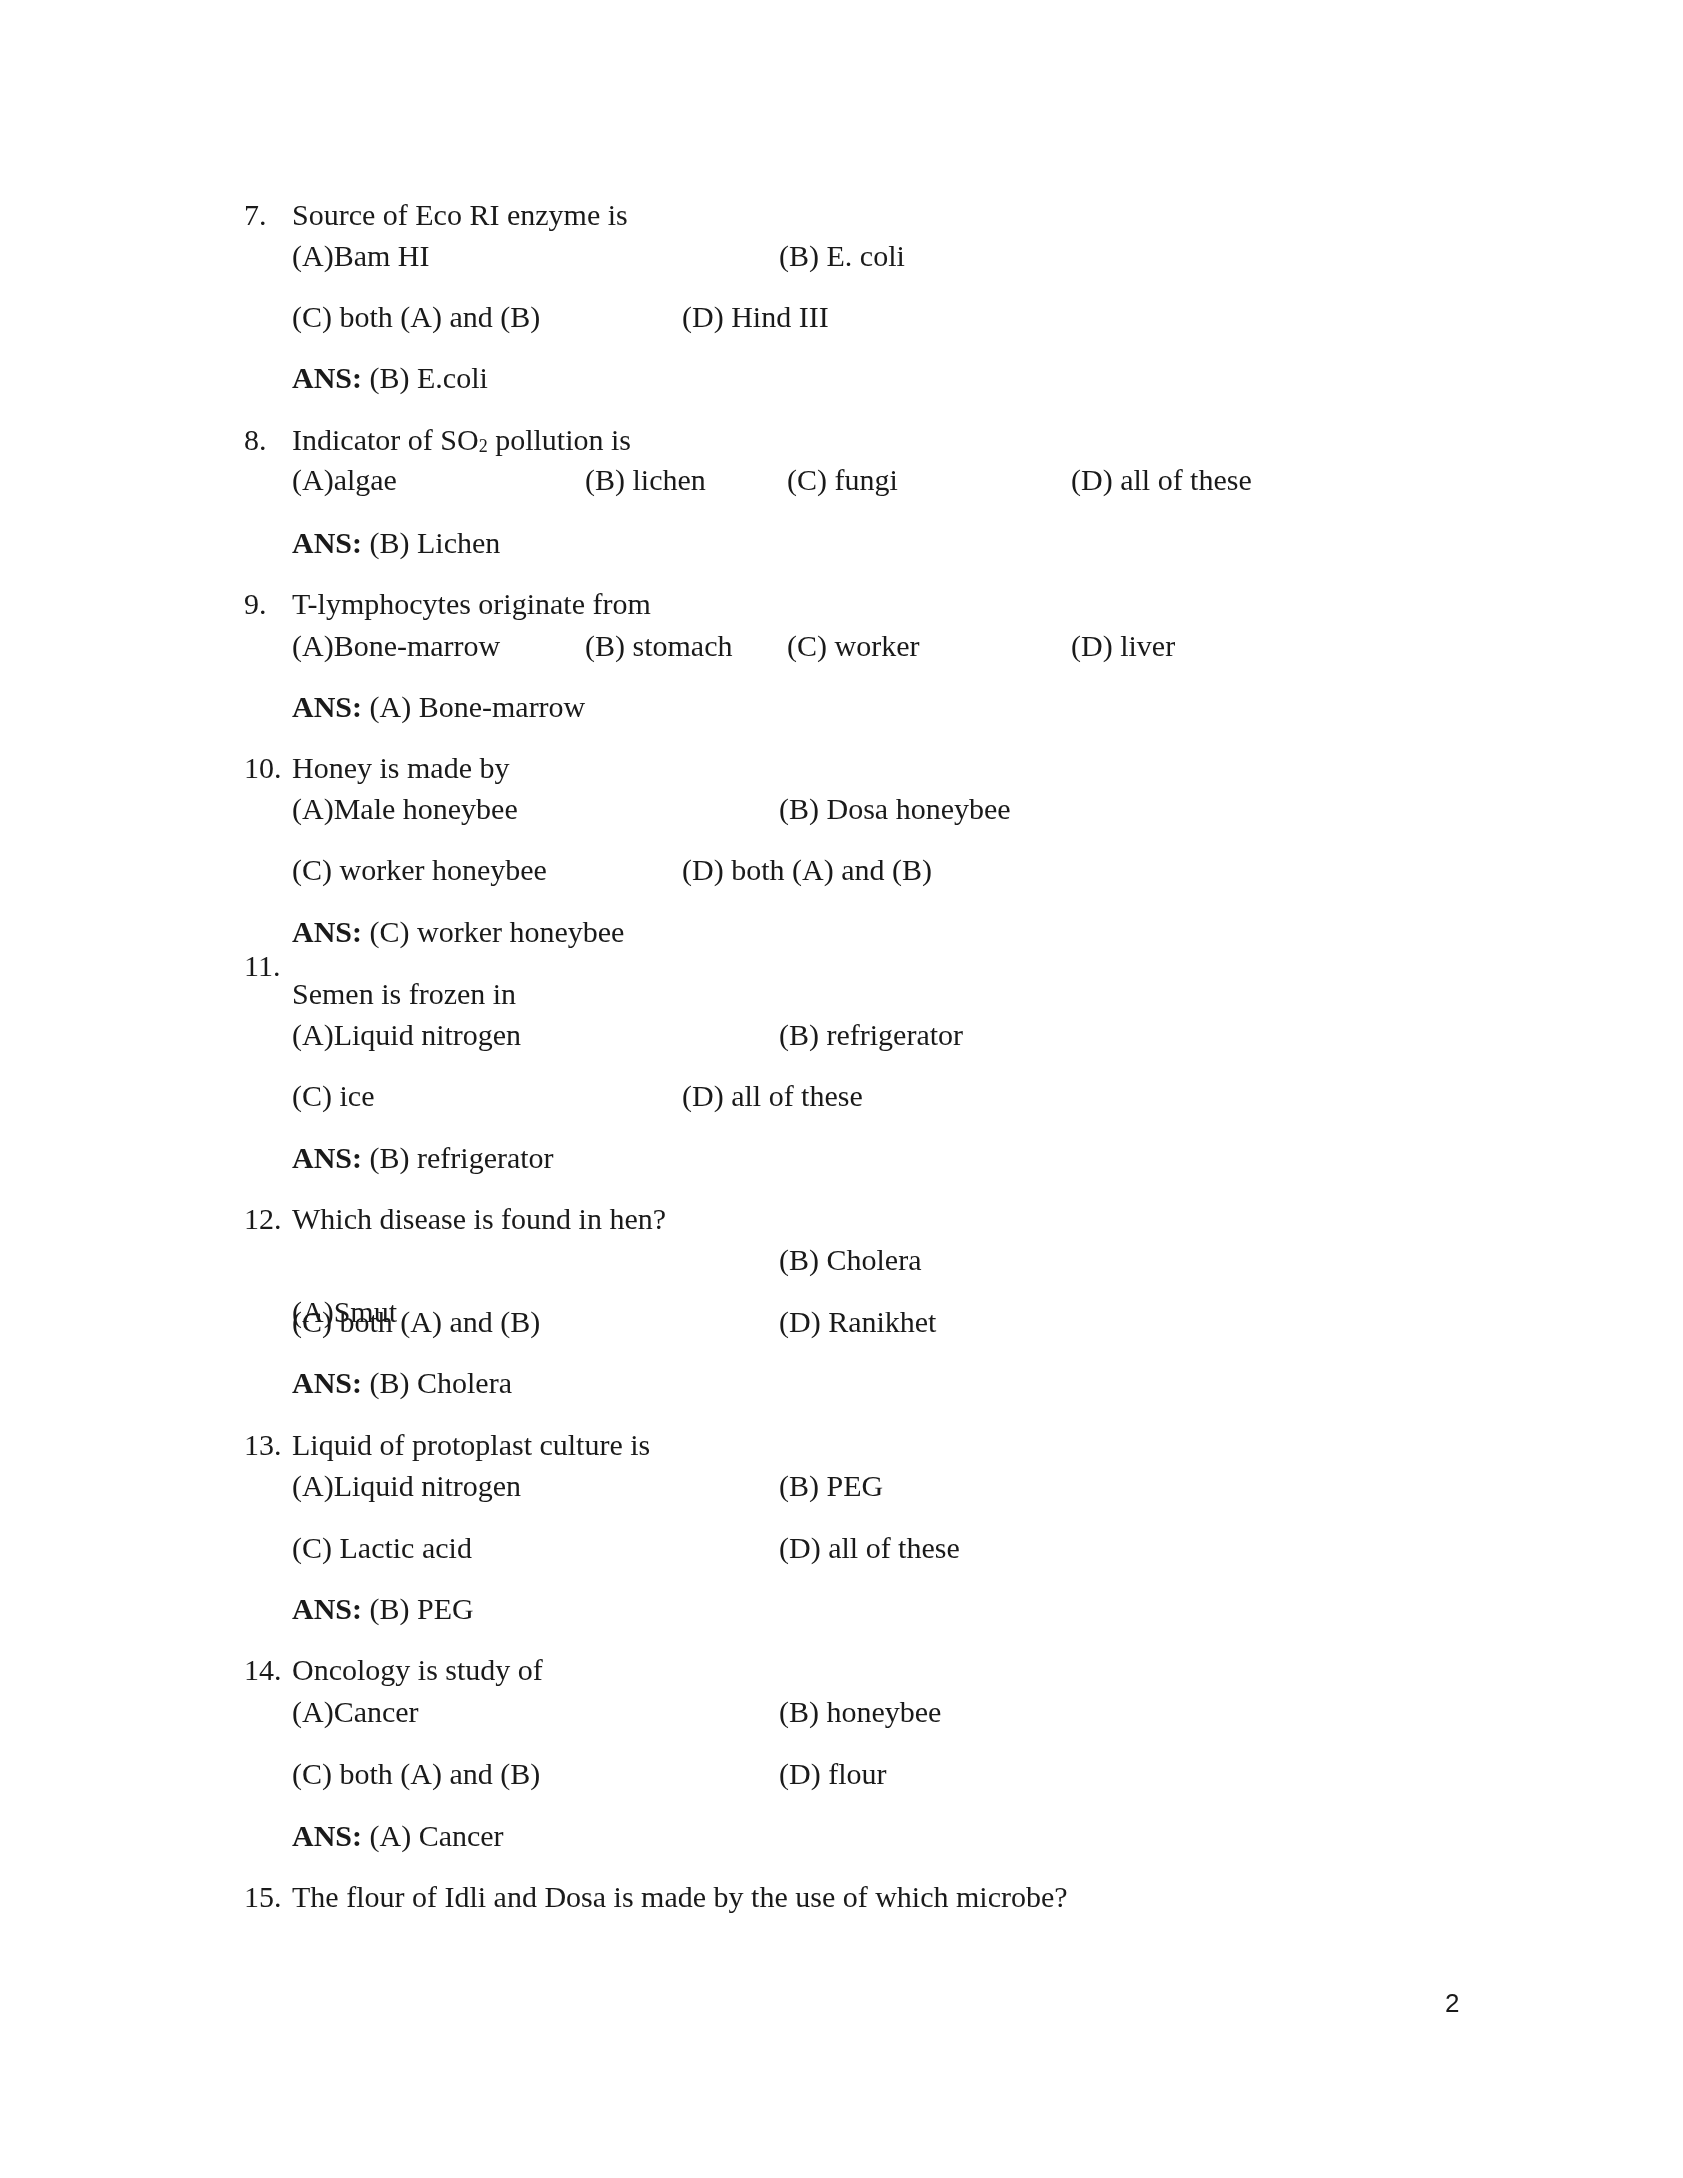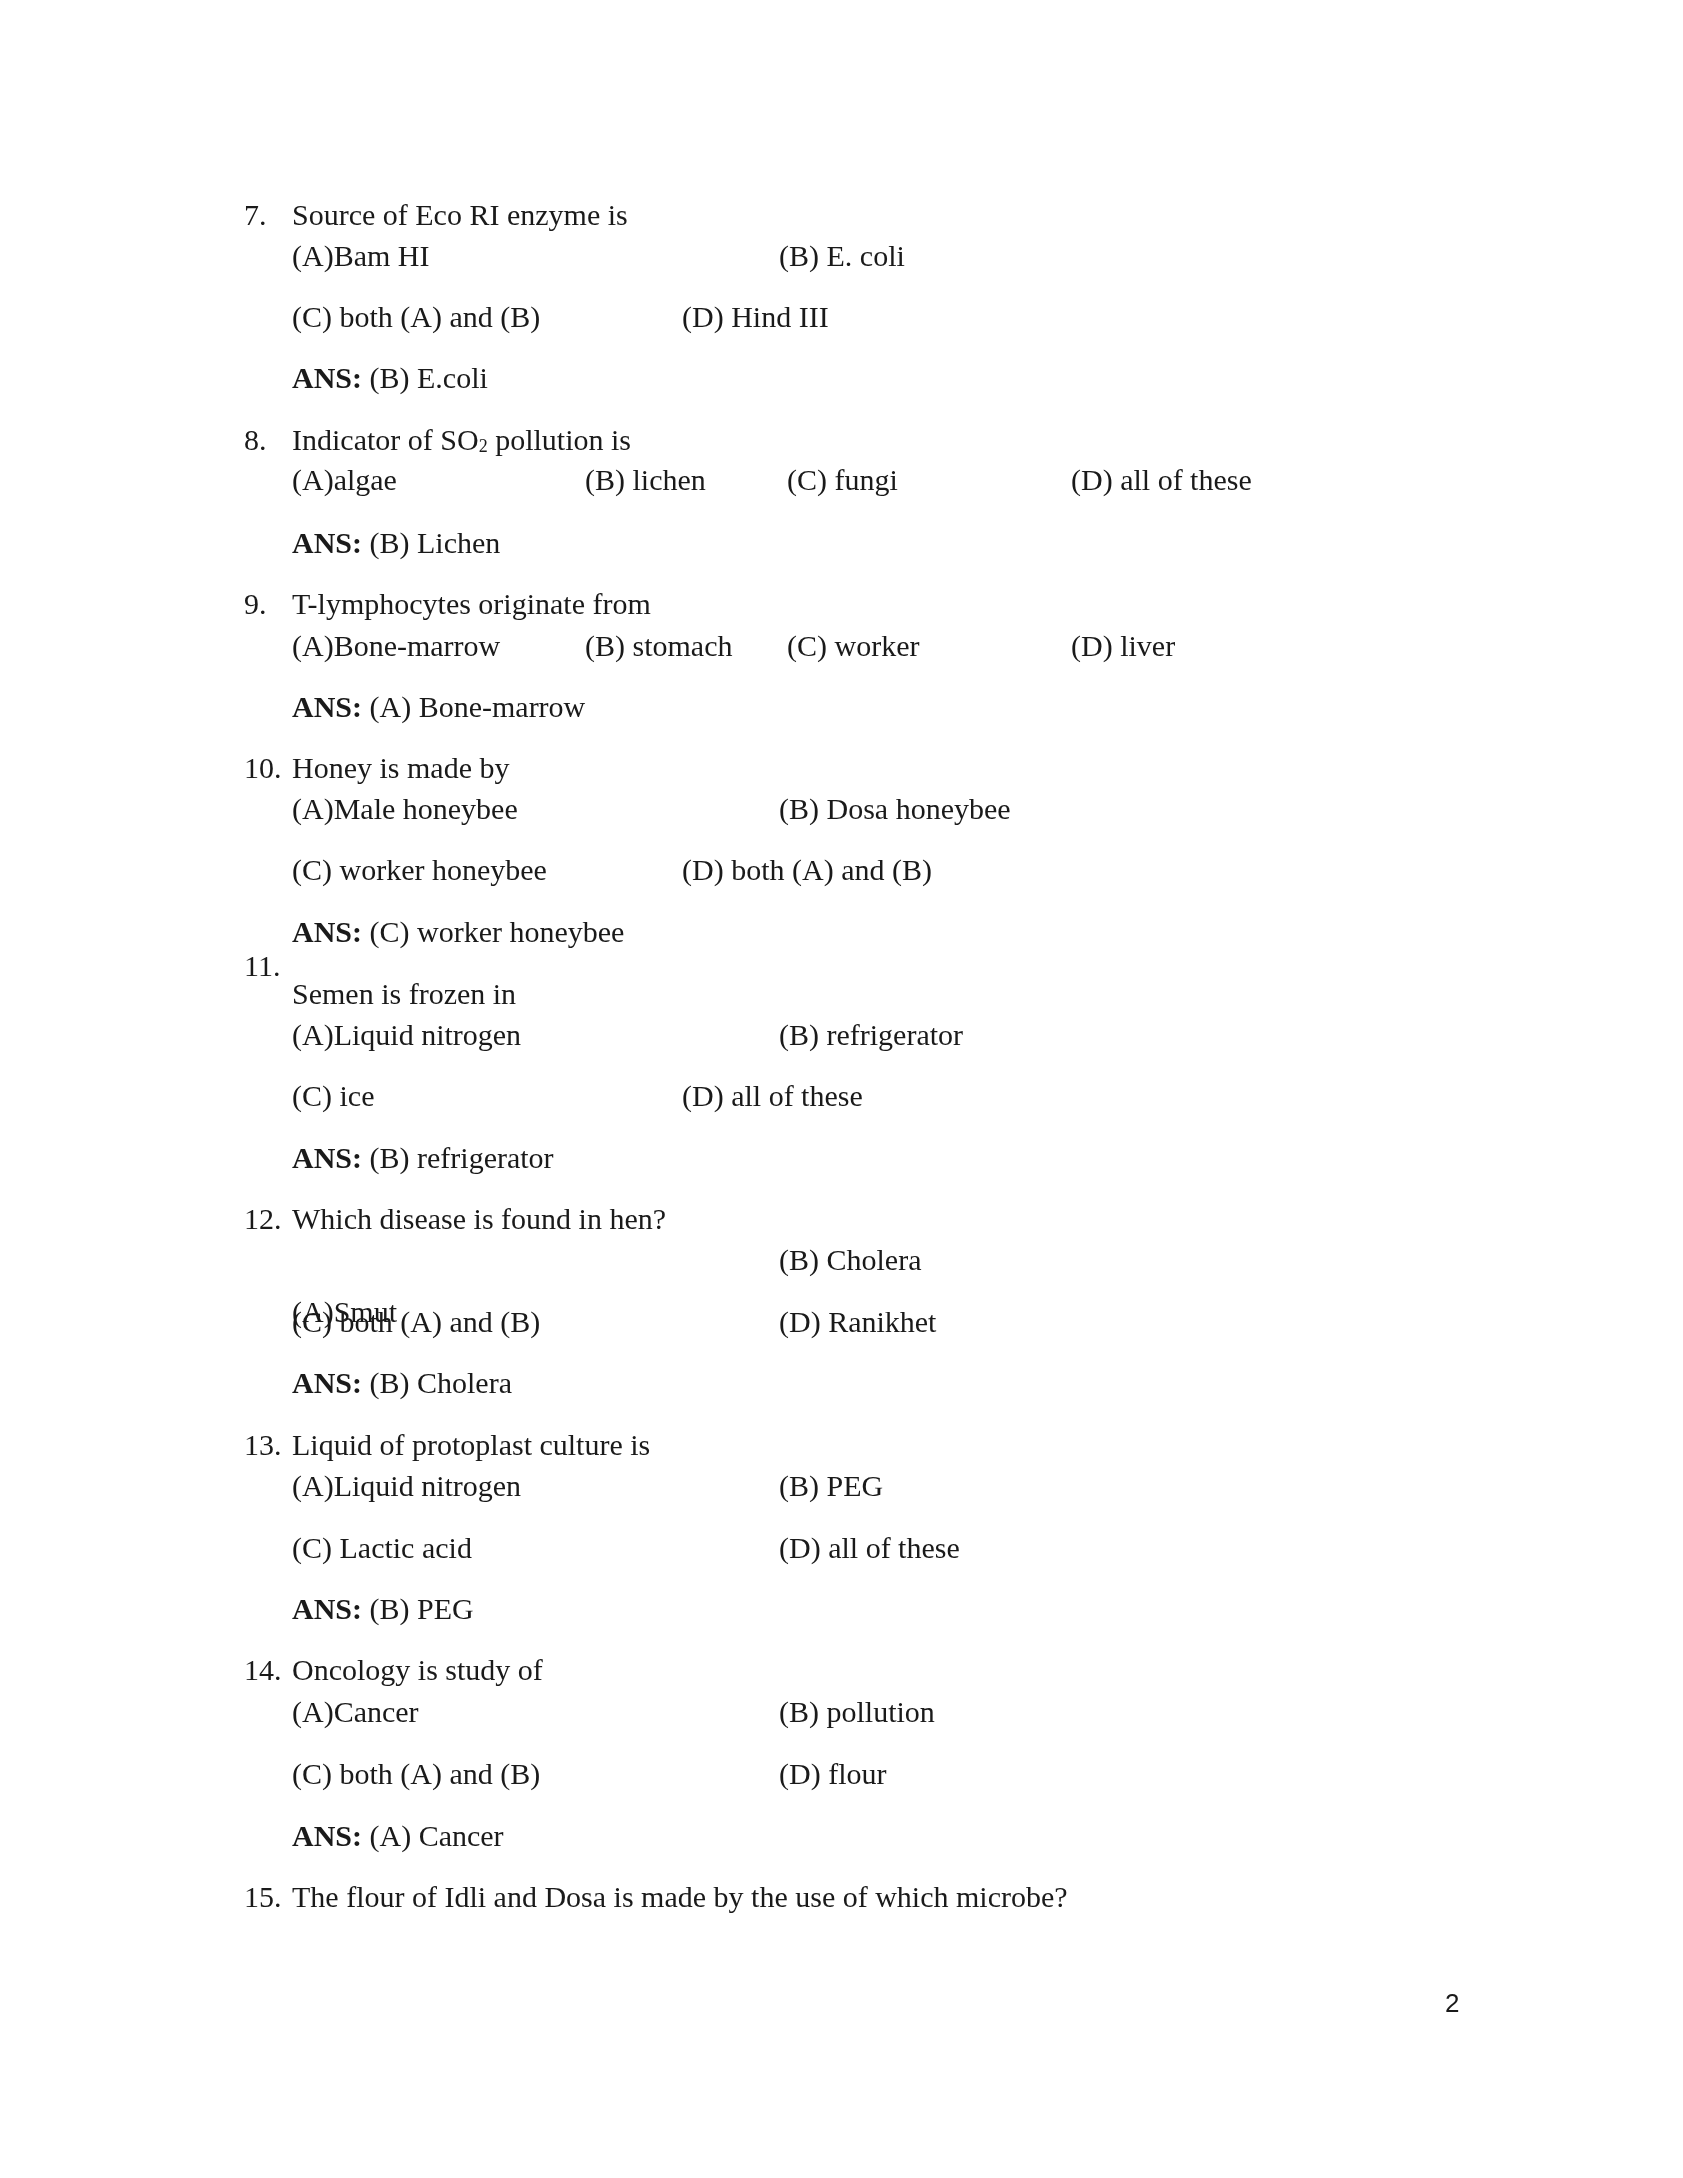--- a/index.html
+++ b/index.html
@@ -85,21 +85,21 @@
     <div class="line" style="left:779px;top:1469px">(B) PEG</div>
     <div class="line" style="left:292px;top:1531px">(C) Lactic acid</div>
     <div class="line" style="left:779px;top:1531px">(D) all of these</div>
     <div class="line ans" style="left:292px;top:1592px"><b>ANS:</b><span> (B) PEG</span></div>
   </div>
 
   <div>
     <div class="line qnum" style="top:1653px">14.</div>
     <div class="line qtext" style="top:1653px">Oncology is study of</div>
     <div class="line" style="left:292px;top:1695px">(A)Cancer</div>
-    <div class="line" style="left:779px;top:1695px">(B) pollution</div>
+    <div class="line" style="left:779px;top:1695px">(B) honeybee</div>
     <div class="line" style="left:292px;top:1757px">(C) both (A) and (B)</div>
     <div class="line" style="left:779px;top:1757px">(D) flour</div>
     <div class="line ans" style="left:292px;top:1819px"><b>ANS:</b><span> (A) Cancer</span></div>
   </div>
 
   <div>
     <div class="line qnum" style="top:1880px">15.</div>
     <div class="line qtext" style="top:1880px">The flour of Idli and Dosa is made by the use of which microbe?</div>
   </div>
 

